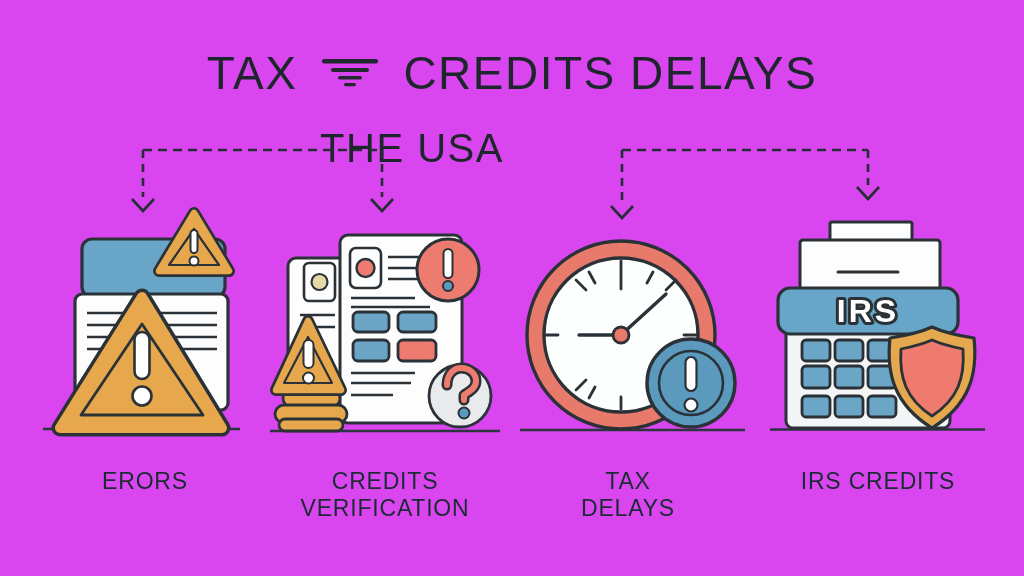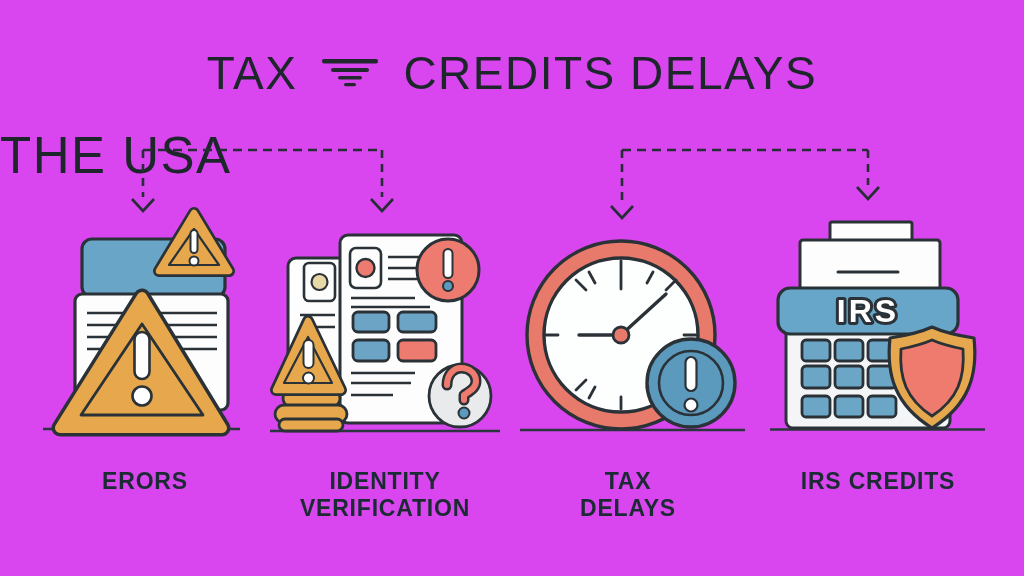--- a/index.html
+++ b/index.html
@@ -11,28 +11,28 @@
     font-family:"Liberation Sans", sans-serif;
     color:#1d262b;
   }
   .title-line1{
     position:absolute;left:0;top:46px;width:1024px;
     display:flex;justify-content:center;align-items:center;gap:20px;
     font-size:46px;font-weight:500;letter-spacing:1.5px;white-space:nowrap;
   }
   .title-line2{
     position:absolute;left:0;top:126px;width:824px;
-    text-align:left;font-size:51px;font-weight:500;letter-spacing:1.5px;
+    text-align:center;font-size:40px;font-weight:500;letter-spacing:1.5px;
   }
   .title-icon{display:inline-block;margin:0 4px;}
   .connector{position:absolute;}
   .icon-svg{position:absolute;}
   .item-label{
     position:absolute;width:260px;text-align:center;
-    font-size:23px;font-weight:700;letter-spacing:0.8px;
+    font-size:23px;font-weight:400;letter-spacing:0.8px;
     line-height:1.18;color:#1c2b33;white-space:nowrap;
   }
 </style>
 </head>
 <body>
 
 <div class="canvas">
 
   <div class="title-line1">
     <span>TAX</span>
@@ -208,21 +208,21 @@
       <path d="M167 112 C180 118 196 121 209 123 C213 160 204 190 167 213 C130 190 121 160 125 123 C138 121 154 118 167 112 Z" fill="#e6a84e" stroke="#2a3238" stroke-width="3.2" stroke-linejoin="round"></path>
       <path d="M167 125 C176 129 188 132 198 134 C200 163 193 184 167 201 C141 184 134 163 136 134 C146 132 158 129 167 125 Z" fill="#ee7b6e" stroke="#2a3238" stroke-width="2.8" stroke-linejoin="round"></path>
     </g>
   </svg>
 
   <div class="item-label" style="left:15px;top:468px">
     <div>ERORS</div>
     <div></div>
   </div>
   <div class="item-label" style="left:255px;top:468px">
-    <div>IDENTITY</div>
+    <div>CREDITS</div>
     <div>VERIFICATION</div>
   </div>
   <div class="item-label" style="left:498px;top:468px">
     <div>TAX</div>
     <div>DELAYS</div>
   </div>
   <div class="item-label" style="left:748px;top:468px">
     <div>IRS CREDITS</div>
     <div></div>
   </div>

